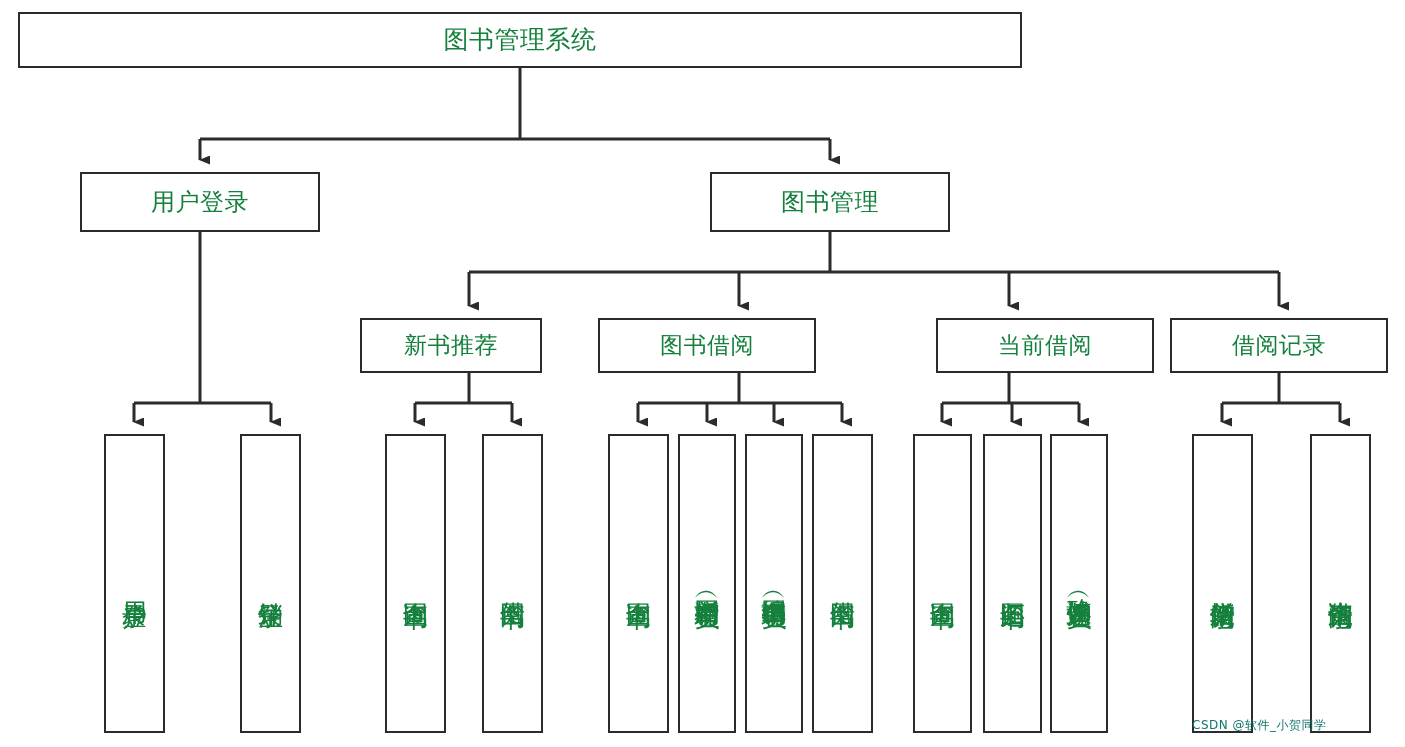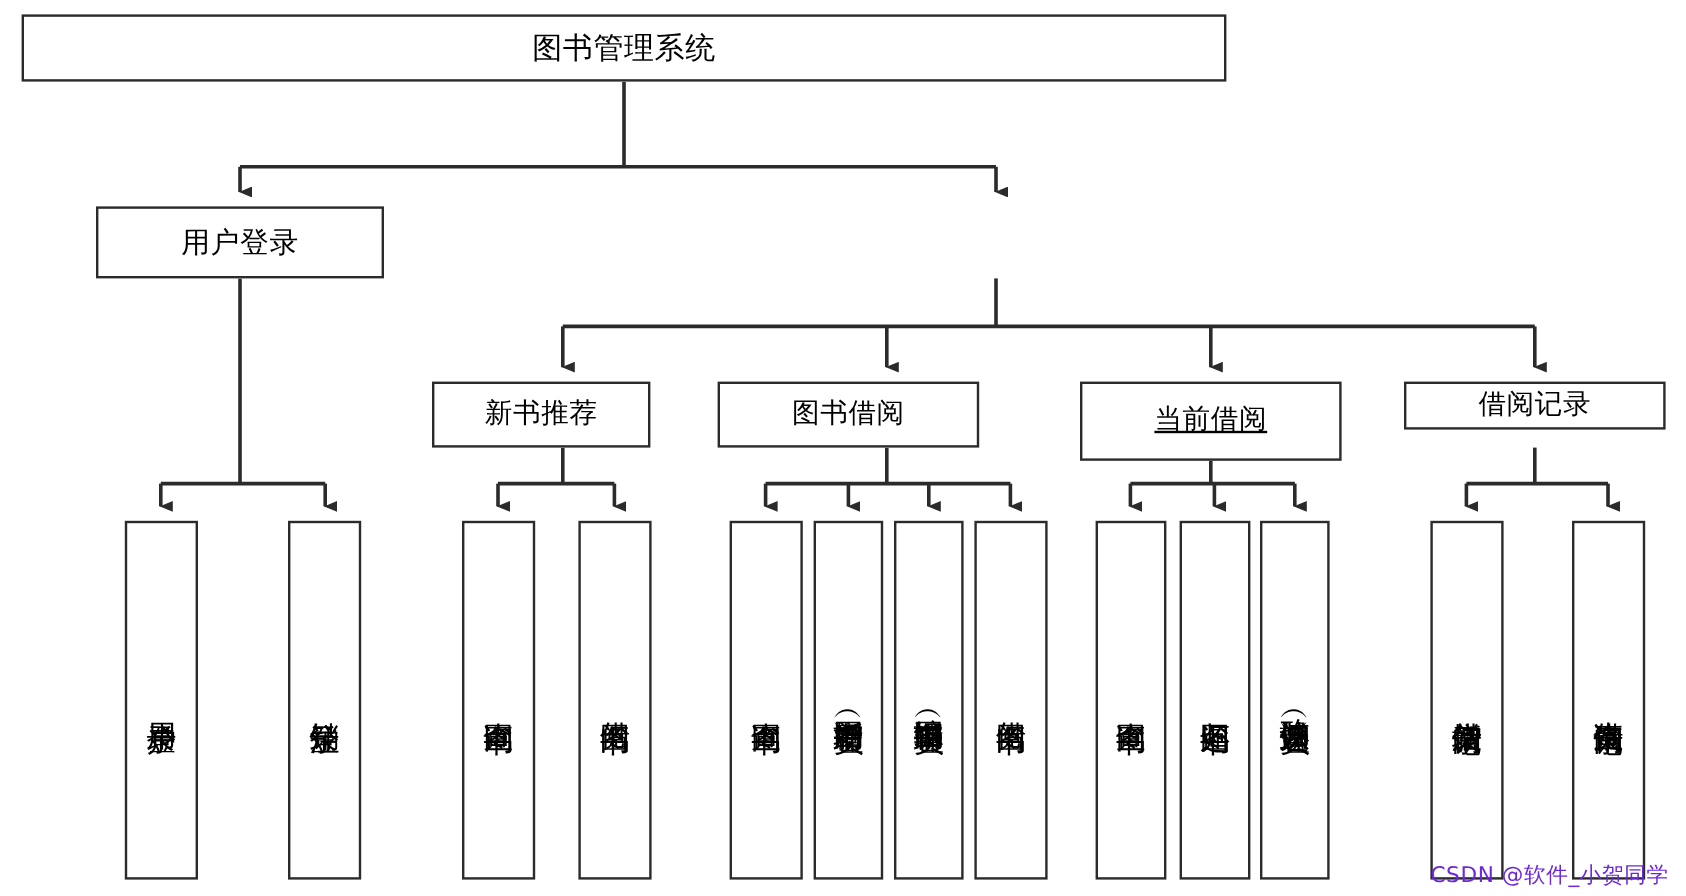--- a/index.html
+++ b/index.html
@@ -28,41 +28,41 @@
     position: absolute;
     box-sizing: border-box;
     border: 2px solid #2b2b2b;
     background: #ffffff;
     display: flex;
     align-items: center;
     justify-content: center;
     overflow: hidden;
   }
   .node-label {
-    color: #000000;
+    color: #15803d;
     text-align: center;
     line-height: 1.12;
     white-space: nowrap;
     letter-spacing: 0.5px;
   }
   .node-root .node-label { font-size: 25px; }
   .node-l2 .node-label { font-size: 24px; }
   .node-l3 .node-label { font-size: 23px; }
   .node-leaf .node-label {
     writing-mode: vertical-rl;
     text-orientation: upright;
     font-size: 25px;
     line-height: 1.08;
     letter-spacing: 1px;
     white-space: nowrap;
   }
   .watermark {
     position: absolute;
-    color: #6d28d9;
-    font-size: 18px;
+    color: #0f766e;
+    font-size: 12px;
     white-space: nowrap;
     pointer-events: none;
     letter-spacing: 0.5px;
   }
 </style>
 </head>
 <body>
 
 <div id="diagram-root">
 
@@ -116,31 +116,34 @@
     </g>
   </svg>
 
   <div class="node-box node-root" style="left: 18px; top: 12px; width: 1004px; height: 56px;">
     <span class="node-label">图书管理系统</span>
   </div>
 
   <div class="node-box node-l2" style="left: 80px; top: 172px; width: 240px; height: 60px;">
     <span class="node-label">用户登录</span>
   </div>
+  <div class="node-box node-l2" style="left: 710px; top: 172px; width: 240px; height: 60px;">
+    <span class="node-label">图书管理</span>
+  </div>
 
   <div class="node-box node-l3" style="left: 360px; top: 318px; width: 182px; height: 55px;">
     <span class="node-label">新书推荐</span>
   </div>
   <div class="node-box node-l3" style="left: 598px; top: 318px; width: 218px; height: 55px;">
     <span class="node-label">图书借阅</span>
   </div>
-  <div class="node-box node-l3" style="left: 900px; top: 318px; width: 218px; height: 66px; text-decoration: underline;">
+  <div class="node-box node-l3" style="left: 936px; top: 318px; width: 218px; height: 55px;">
     <span class="node-label">当前借阅</span>
   </div>
-  <div class="node-box node-l3" style="left: 1170px; top: 318px; width: 218px; height: 40px;">
+  <div class="node-box node-l3" style="left: 1170px; top: 318px; width: 218px; height: 55px;">
     <span class="node-label">借阅记录</span>
   </div>
 
   <div class="node-box node-leaf" style="left: 104px; top: 434px; width: 61px; height: 299px;">
     <span class="node-label">用户登录</span>
   </div>
   <div class="node-box node-leaf" style="left: 240px; top: 434px; width: 61px; height: 299px;">
     <span class="node-label">注销登录</span>
   </div>
   <div class="node-box node-leaf" style="left: 385px; top: 434px; width: 61px; height: 299px;">

